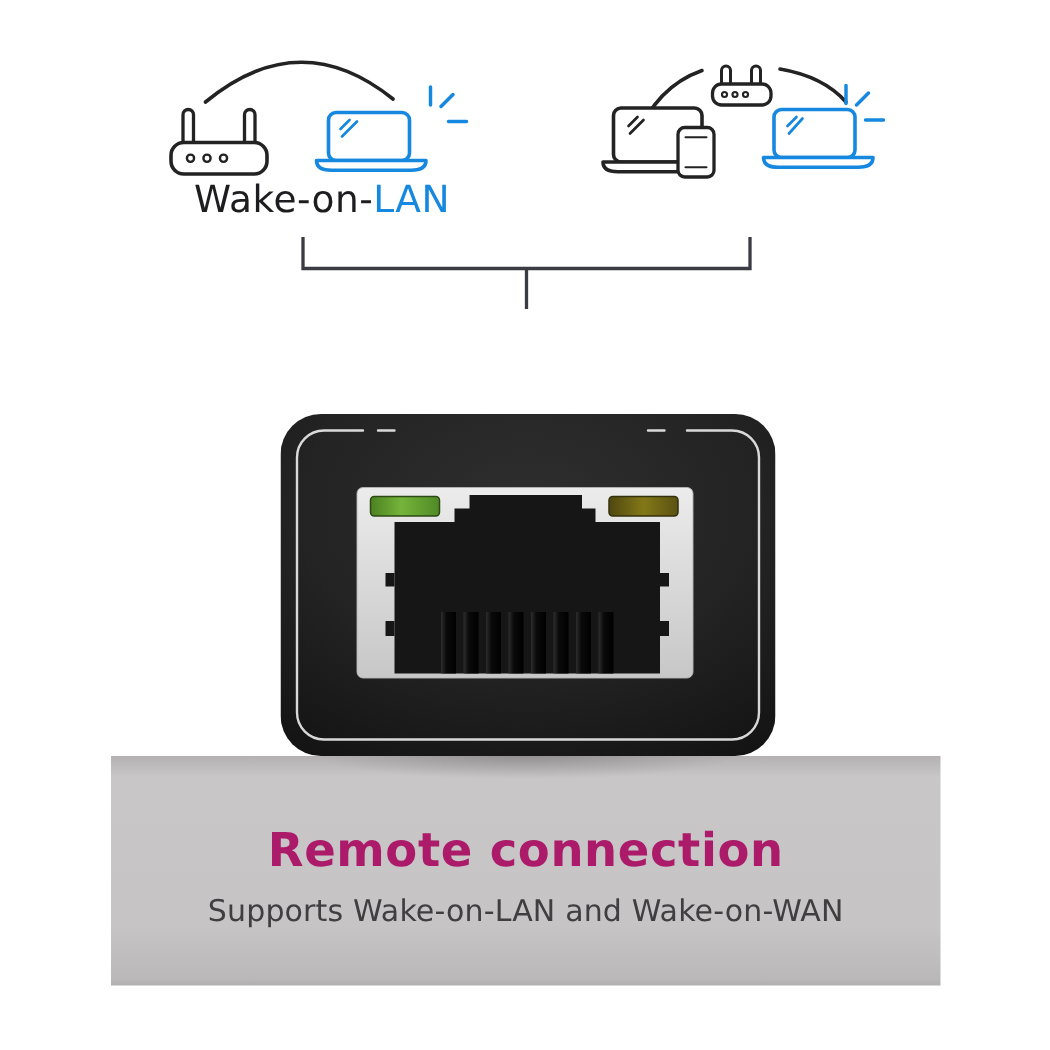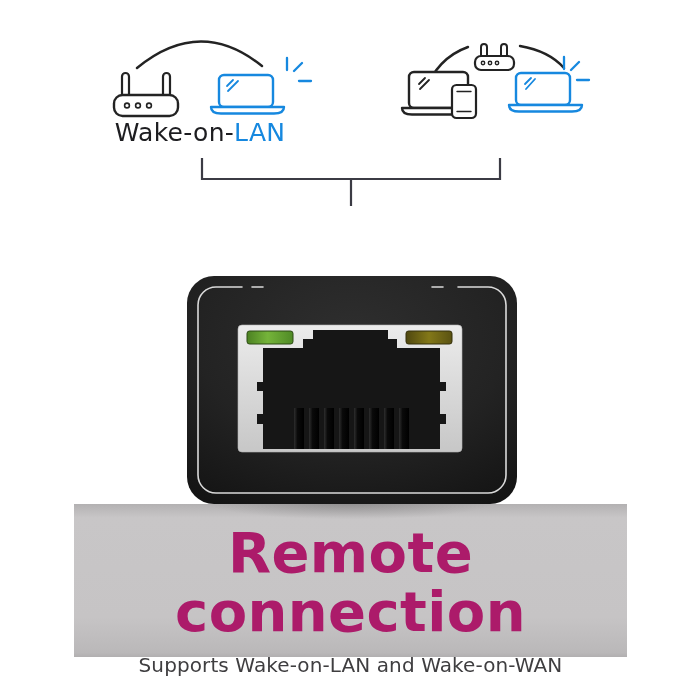--- a/index.html
+++ b/index.html
@@ -3,32 +3,32 @@
 <meta charset="utf-8">
 <style>
   html,body{margin:0;padding:0;background:#ffffff;}
   .stage{
     position:relative;width:700px;height:700px;background:#ffffff;overflow:hidden;
     font-family:"DejaVu Sans","Liberation Sans",sans-serif;
   }
   .abs{position:absolute;}
   
   .wake-label{
-    position:absolute;top:118px;width:200px;text-align:center;
+    position:absolute;top:118px;width:200px;text-align:right;
     font-size:25px;color:#1d1d20;letter-spacing:.3px;white-space:nowrap;
   }
   .wake-label .hl{color:#1688df;}
   
   .banner{
     position:absolute;left:74px;top:504px;width:553px;height:153px;
     background:linear-gradient(180deg,#b3b1b2 0%,#c8c6c7 9%,#c6c4c5 74%,#bab8b9 97%,#b1afb0 100%);
   }
   .banner-title{
-    padding-top:20px;text-align:center;
-    font-size:56px;font-weight:bold;color:#ac1b6a;letter-spacing:.4px;line-height:1.05;
+    padding-top:47px;text-align:center;
+    font-size:31px;font-weight:bold;color:#ac1b6a;letter-spacing:.4px;line-height:1.05;
   }
   .banner-subtitle{
     margin-top:11px;text-align:center;
     font-size:20px;color:#3f3e40;letter-spacing:.1px;
   }
   .device-shadow{
     position:absolute;left:160px;top:503px;width:380px;height:22px;
     background:radial-gradient(50% 100% at 50% 0%,rgba(20,20,20,.22),rgba(20,20,20,0) 75%);
   }
   svg{display:block;}

